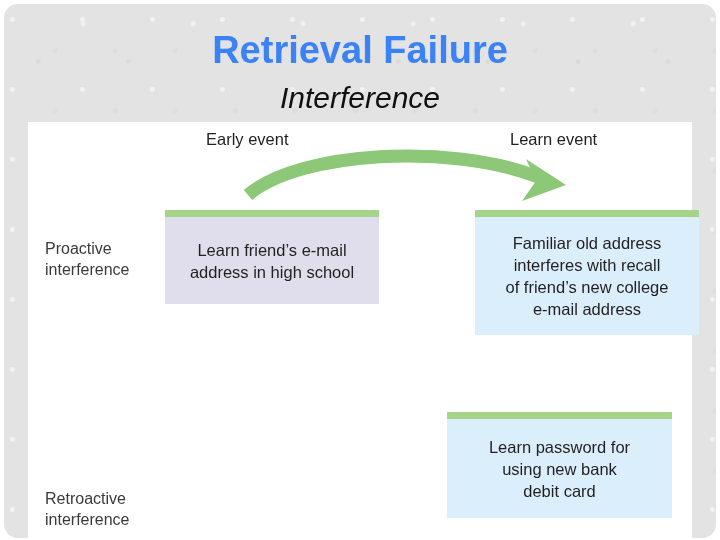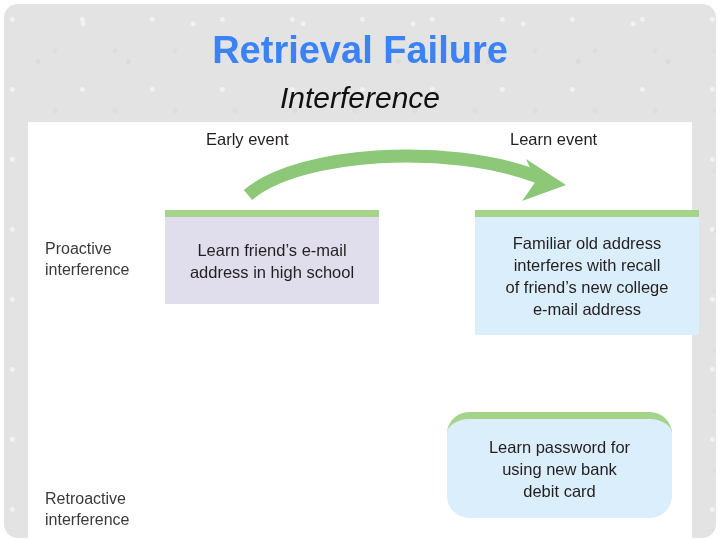--- a/index.html
+++ b/index.html
@@ -123,21 +123,20 @@
     background: #e0ddec;
   }
   #box-later-interferes {
     left: 447px; top: 210px; width: 224px; height: 125px;
     background: #dbeefb;
     margin-left: 28px;
   }
   #box-later-password {
     left: 447px; top: 412px; width: 225px; height: 106px;
     background: #dbeefb;
-    border-radius: 22px;
   }
 
   
   .arrow-svg {
     position: absolute;
     left: 230px;
     top: 145px;
     width: 360px;
     height: 80px;
     overflow: visible;

